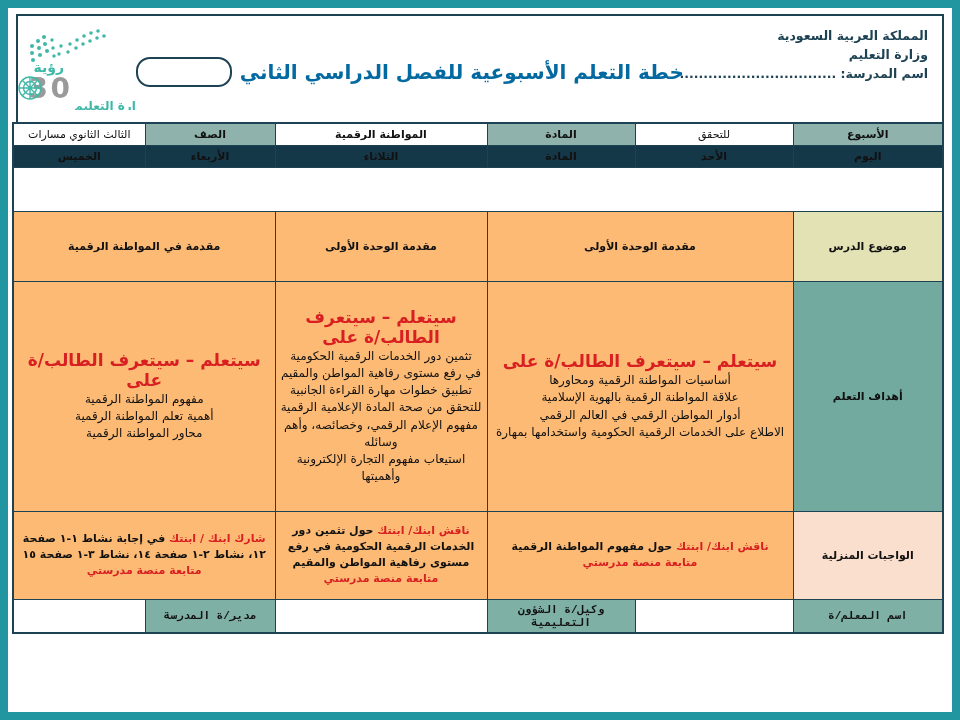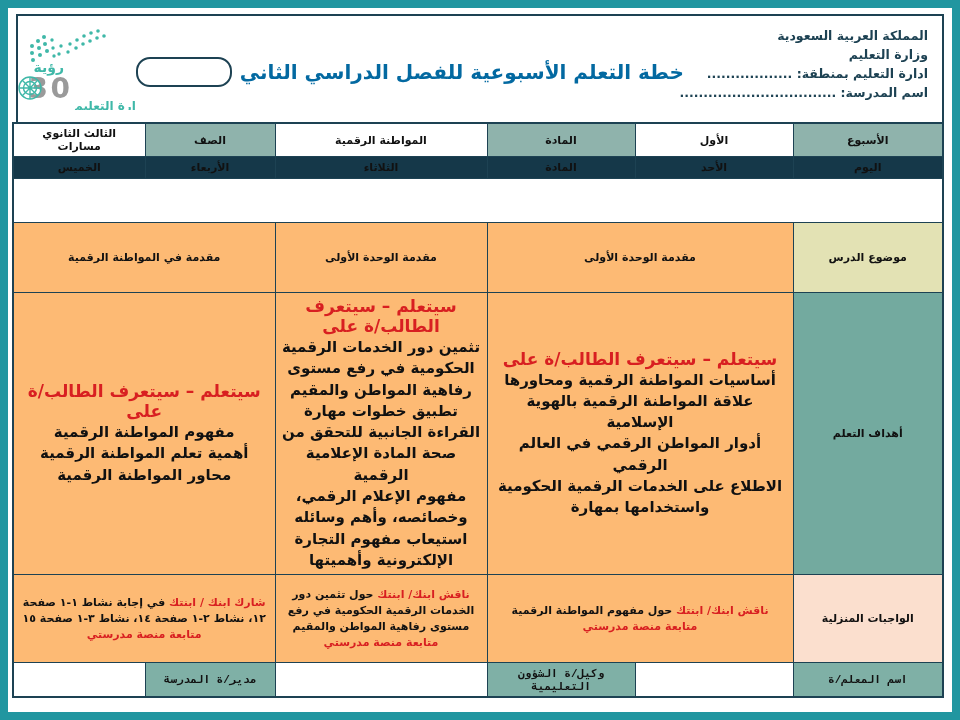--- a/index.html
+++ b/index.html
@@ -117,21 +117,21 @@
   .hdr-tealgray {
     background: #8fb3ac !important;
     color: #1d2b33;
     font-weight: bold;
     font-size: 12px;
     height: 22px;
   }
   .hdr-white-orange {
     background: #ffffff !important;
     color: #e87722;
-    font-weight: bold;
+    font-weight: normal;
     font-size: 12.5px;
     margin-left: 20px;
   }
   .hdr-white-red {
     background: #ffffff !important;
     color: #d81f21;
     font-weight: bold;
     font-size: 12.5px;
   }
 
@@ -170,22 +170,22 @@
   
   .row-goals td { height: 230px; vertical-align: middle; }
   .goal-head {
     color: #d81f21;
     font-weight: bold;
     font-size: 17px;
     display: block;
     margin-bottom: 1px;
   }
   .goal-list {
-    font-weight: bold;
-    font-size: 15px;
+    font-weight: normal;
+    font-size: 12px;
     line-height: 1.42;
     color: #111111;
   }
   .goal-list span { display: block; }
   .goals-pad-sun { padding: 0 14px; }
   .goals-pad-tue { padding: 0 10px; }
   .goals-pad-thu { padding: 0 12px; }
 
   
   .row-hw td { height: 88px; vertical-align: middle; }
@@ -210,21 +210,20 @@
 <body>
 
 <div id="page">
   <div id="page-inner">
 
     <div class="header-band">
 
       <div class="ministry">
         <div>المملكة العربية السعودية</div>
         <div>وزارة التعليم</div>
-        <div class="dots">ادارة التعليم بمنطقة: ..................</div>
         <div class="dots">اسم المدرسة: .................................</div>
       </div>
 
       <div class="title-wrap">
         <div class="title-text">خطة التعلم الأسبوعية للفصل الدراسي الثاني</div>
         <div class="title-box"></div>
       </div>
 
       <div class="logo">
         <svg width="150" height="86" viewBox="0 0 150 86">
@@ -281,21 +280,21 @@
           <col class="c-sun">
           <col class="c-mon">
           <col class="c-tue">
           <col class="c-wed">
           <col class="c-thu">
       </colgroup>
       <tbody>
 
         <tr>
           <td class="hdr-tealgray">الأسبوع</td>
-          <td class="hdr-white-orange">الأول</td>
+          <td class="hdr-white-orange">للتحقق</td>
           <td class="hdr-tealgray">المادة</td>
           <td class="hdr-white-red">المواطنة الرقمية</td>
           <td class="hdr-tealgray">الصف</td>
           <td class="hdr-white-orange">الثالث الثانوي مسارات</td>
         </tr>
 
         <tr class="row-days">
           <td>اليوم</td>
           <td>الأحد</td>
           <td>المادة</td>

